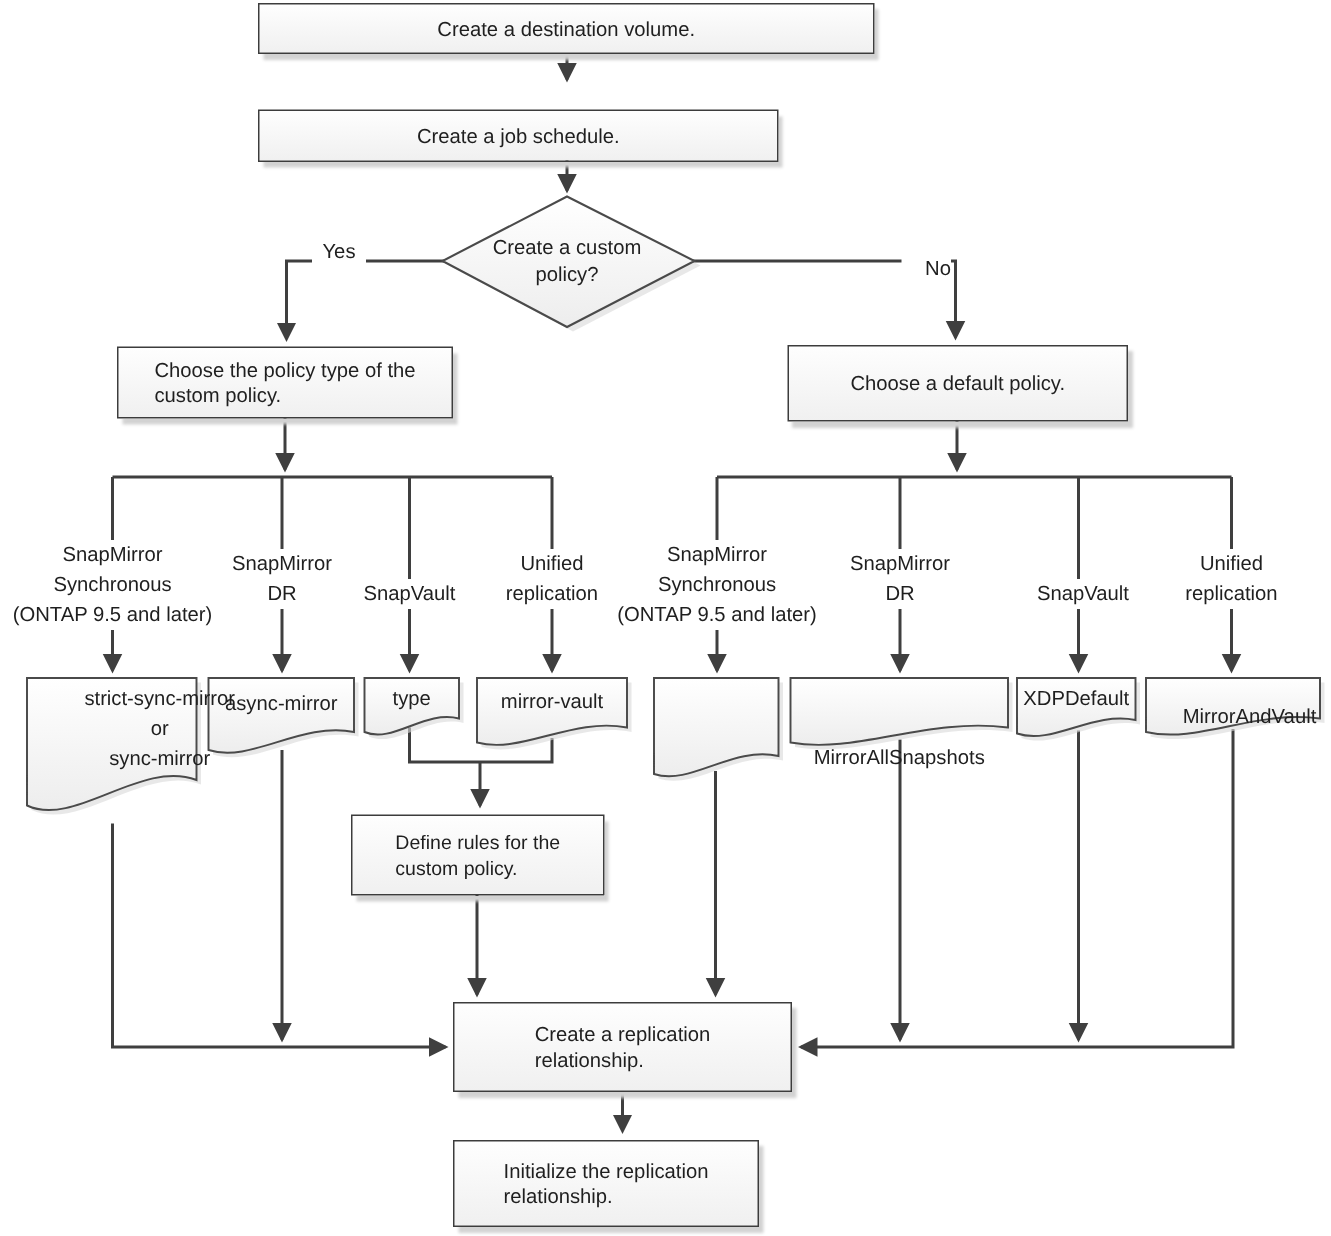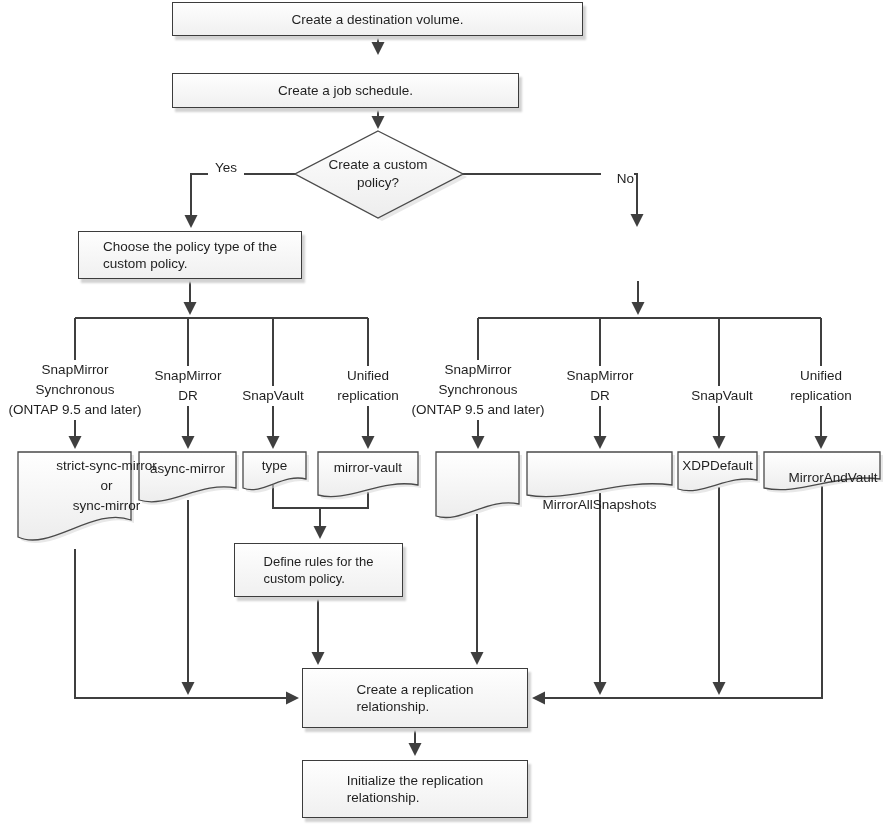--- a/index.html
+++ b/index.html
@@ -111,20 +111,21 @@
   <div class="diamond-text" style="left:303px;top:146px;width:150px;height:56px;">Create a custom
 policy?</div>
 
   <div class="float-lbl" style="left:208px;top:159px;width:36px;">Yes</div>
 
   <div class="float-lbl" style="left:601px;top:170px;width:33px;text-align:right;">No</div>
 
   <div class="node" style="left:78px;top:231px;width:224px;height:48px;">Choose the policy type of the
 custom policy.</div>
 
+  <div class="node" style="left:525px;top:230px;width:227px;height:51px;">Choose a default policy.</div>
 
   <div class="lbl" style="left:-5px;top:360px;width:160px;">SnapMirror
 Synchronous
 (ONTAP 9.5 and later)</div>
   <div class="lbl" style="left:143px;top:366px;width:90px;">SnapMirror
 DR</div>
   <div class="lbl" style="left:233px;top:386px;width:80px;">SnapVault</div>
   <div class="lbl" style="left:323px;top:366px;width:90px;">Unified
 replication</div>
 
@@ -147,16 +148,16 @@
   <div class="doc-text" style="left:527px;top:459px;width:145px;margin-top:36px;">MirrorAllSnapshots</div>
   <div class="doc-text" style="left:678px;top:456px;width:79px;">XDPDefault</div>
   <div class="doc-text" style="left:764px;top:468px;width:138px;">MirrorAndVault</div>
 
   <div class="node" style="left:234px;top:543px;width:169px;height:54px;font-size:13px;">Define rules for the
 custom policy.</div>
 
   <div class="node" style="left:302px;top:668px;width:226px;height:60px;">Create a replication
 relationship.</div>
 
-  <div class="node" style="left:302px;top:760px;width:226px;height:58px;">Initialize the replication
+  <div class="node" style="left:302px;top:760px;width:204px;height:58px;">Initialize the replication
 relationship.</div>
 
 </div>
 
 </body></html>

